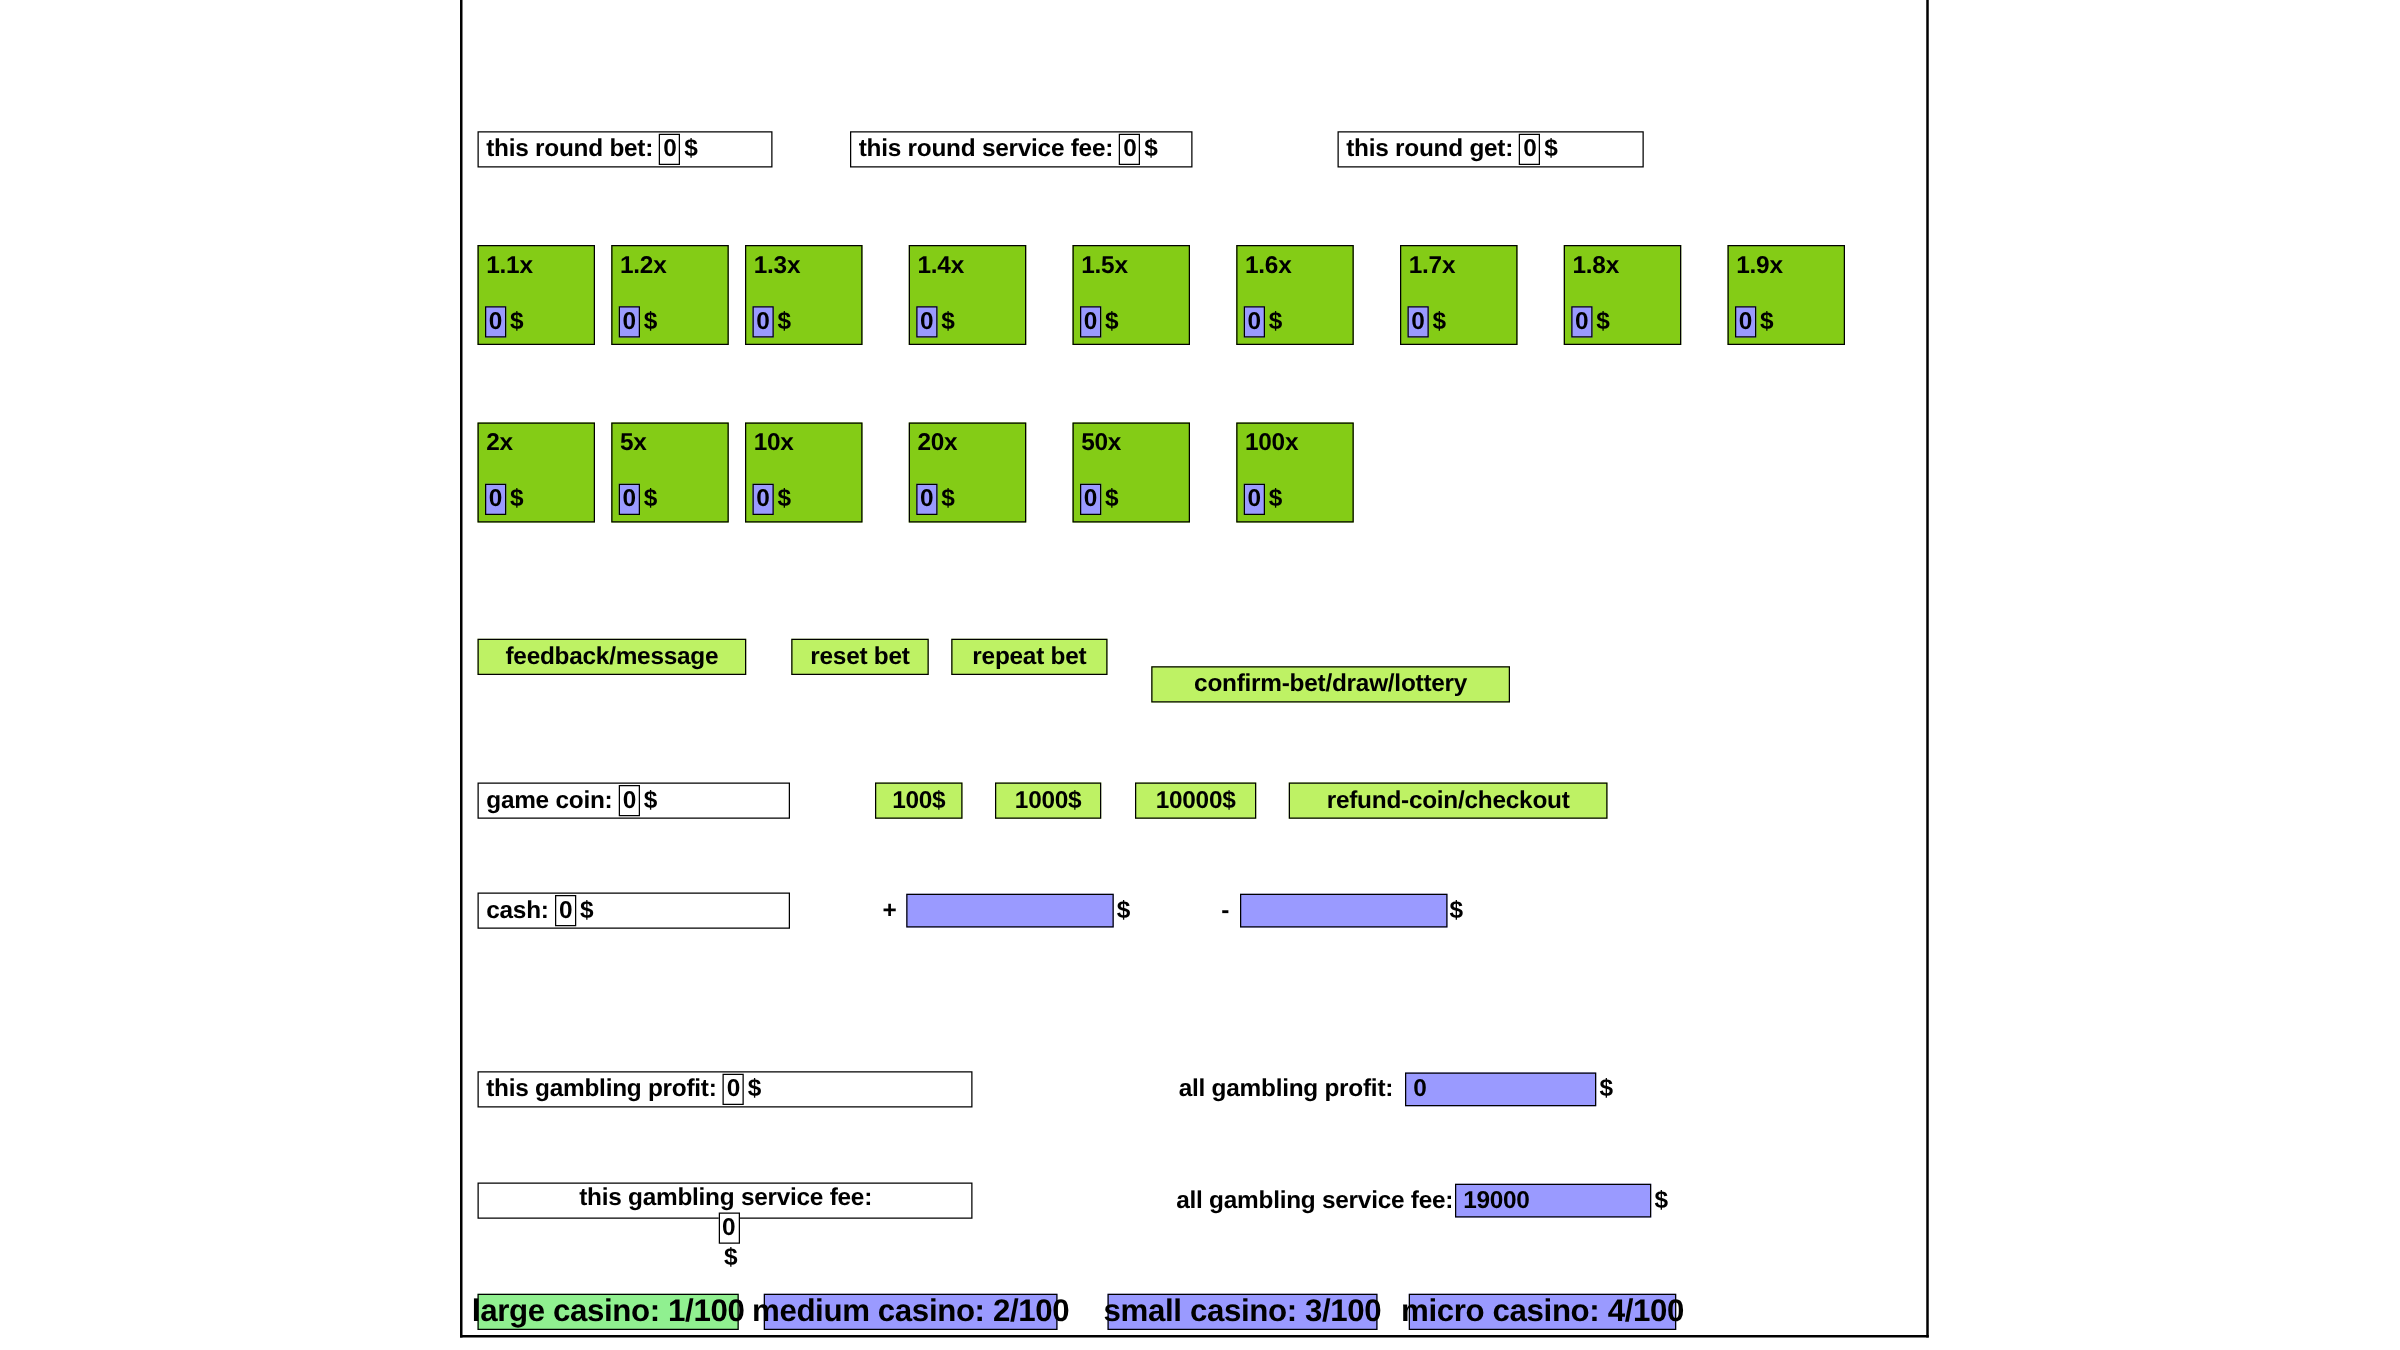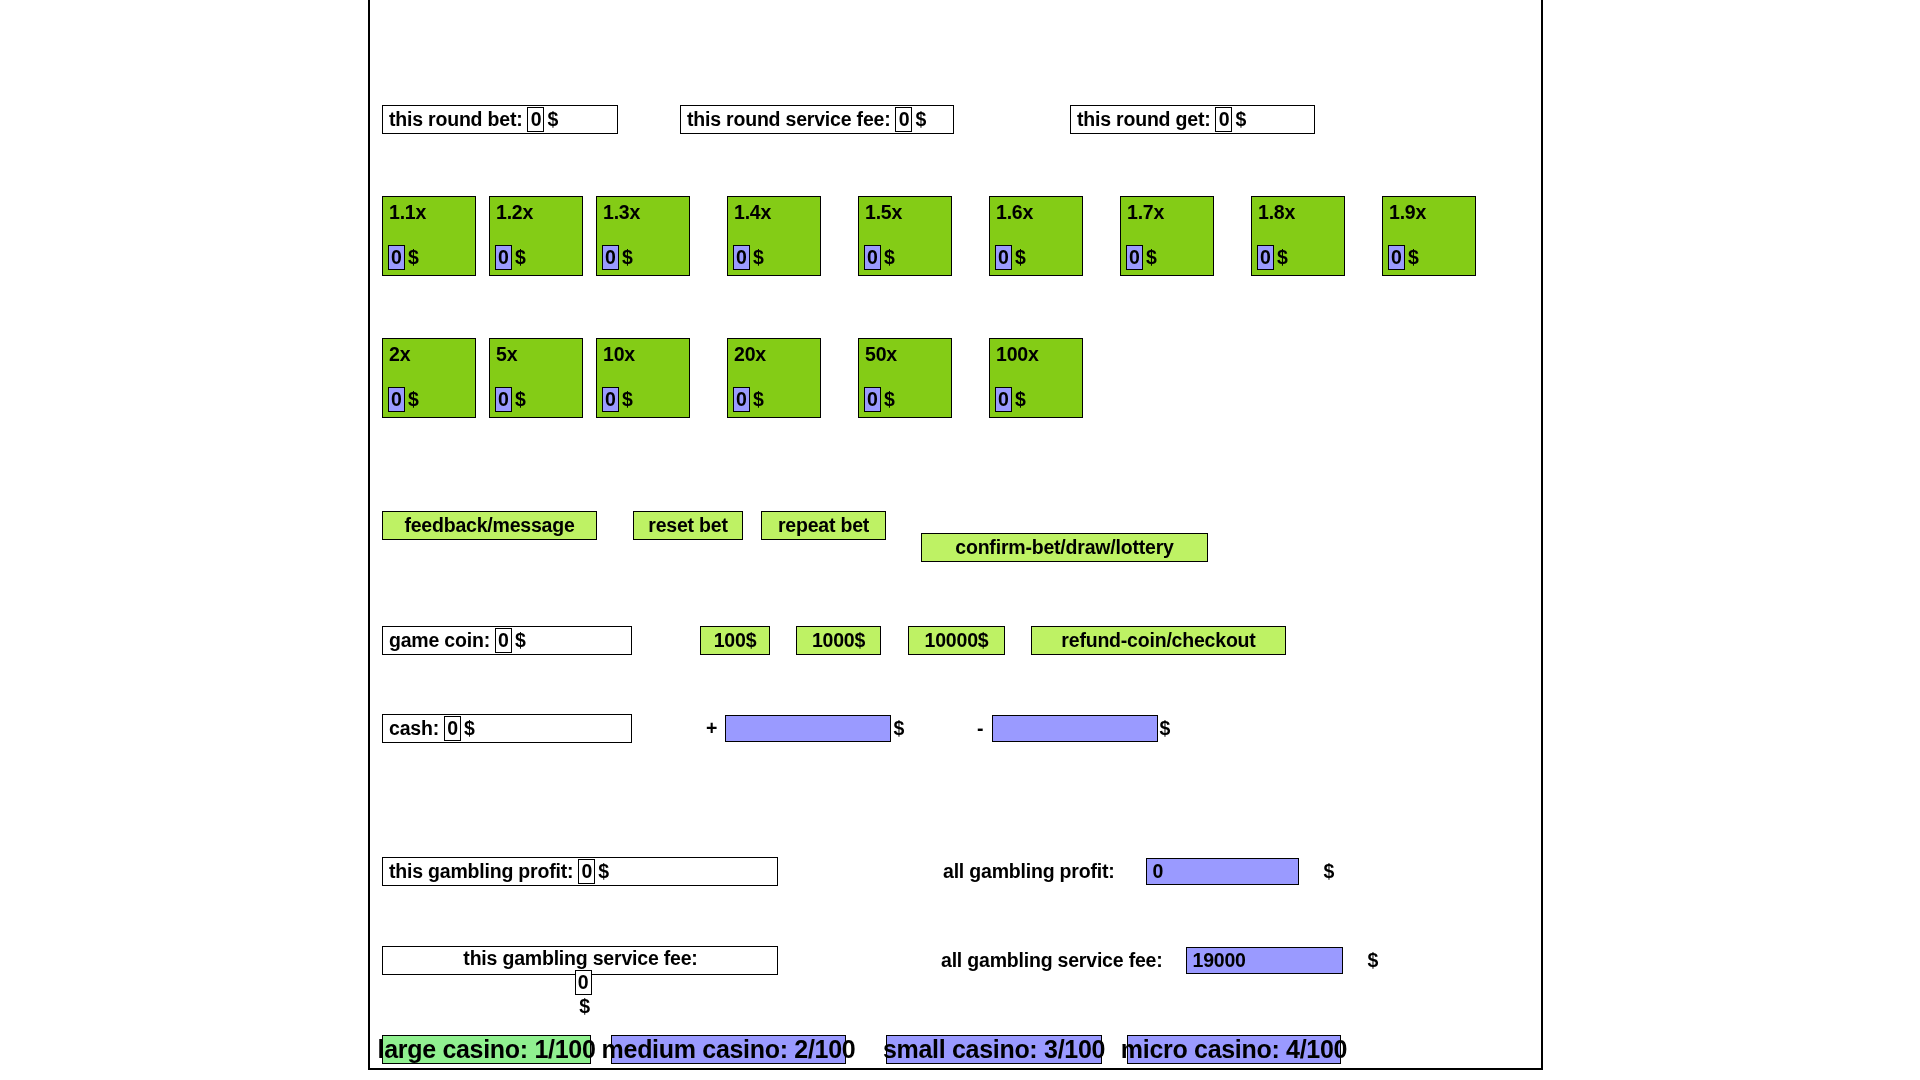--- a/index.html
+++ b/index.html
@@ -144,21 +144,20 @@
   .plain-label {
     position: absolute;
     font-size: 19.5px;
     font-weight: bold;
     color: #000000;
     white-space: nowrap;
     letter-spacing: -0.2px;
     display: flex;
     align-items: center;
     height: 29px;
-    gap: 22px;
   }
 
   .signed-row {
     position: absolute;
     display: flex;
     align-items: center;
     font-size: 19.5px;
     font-weight: bold;
     height: 29px;
   }

